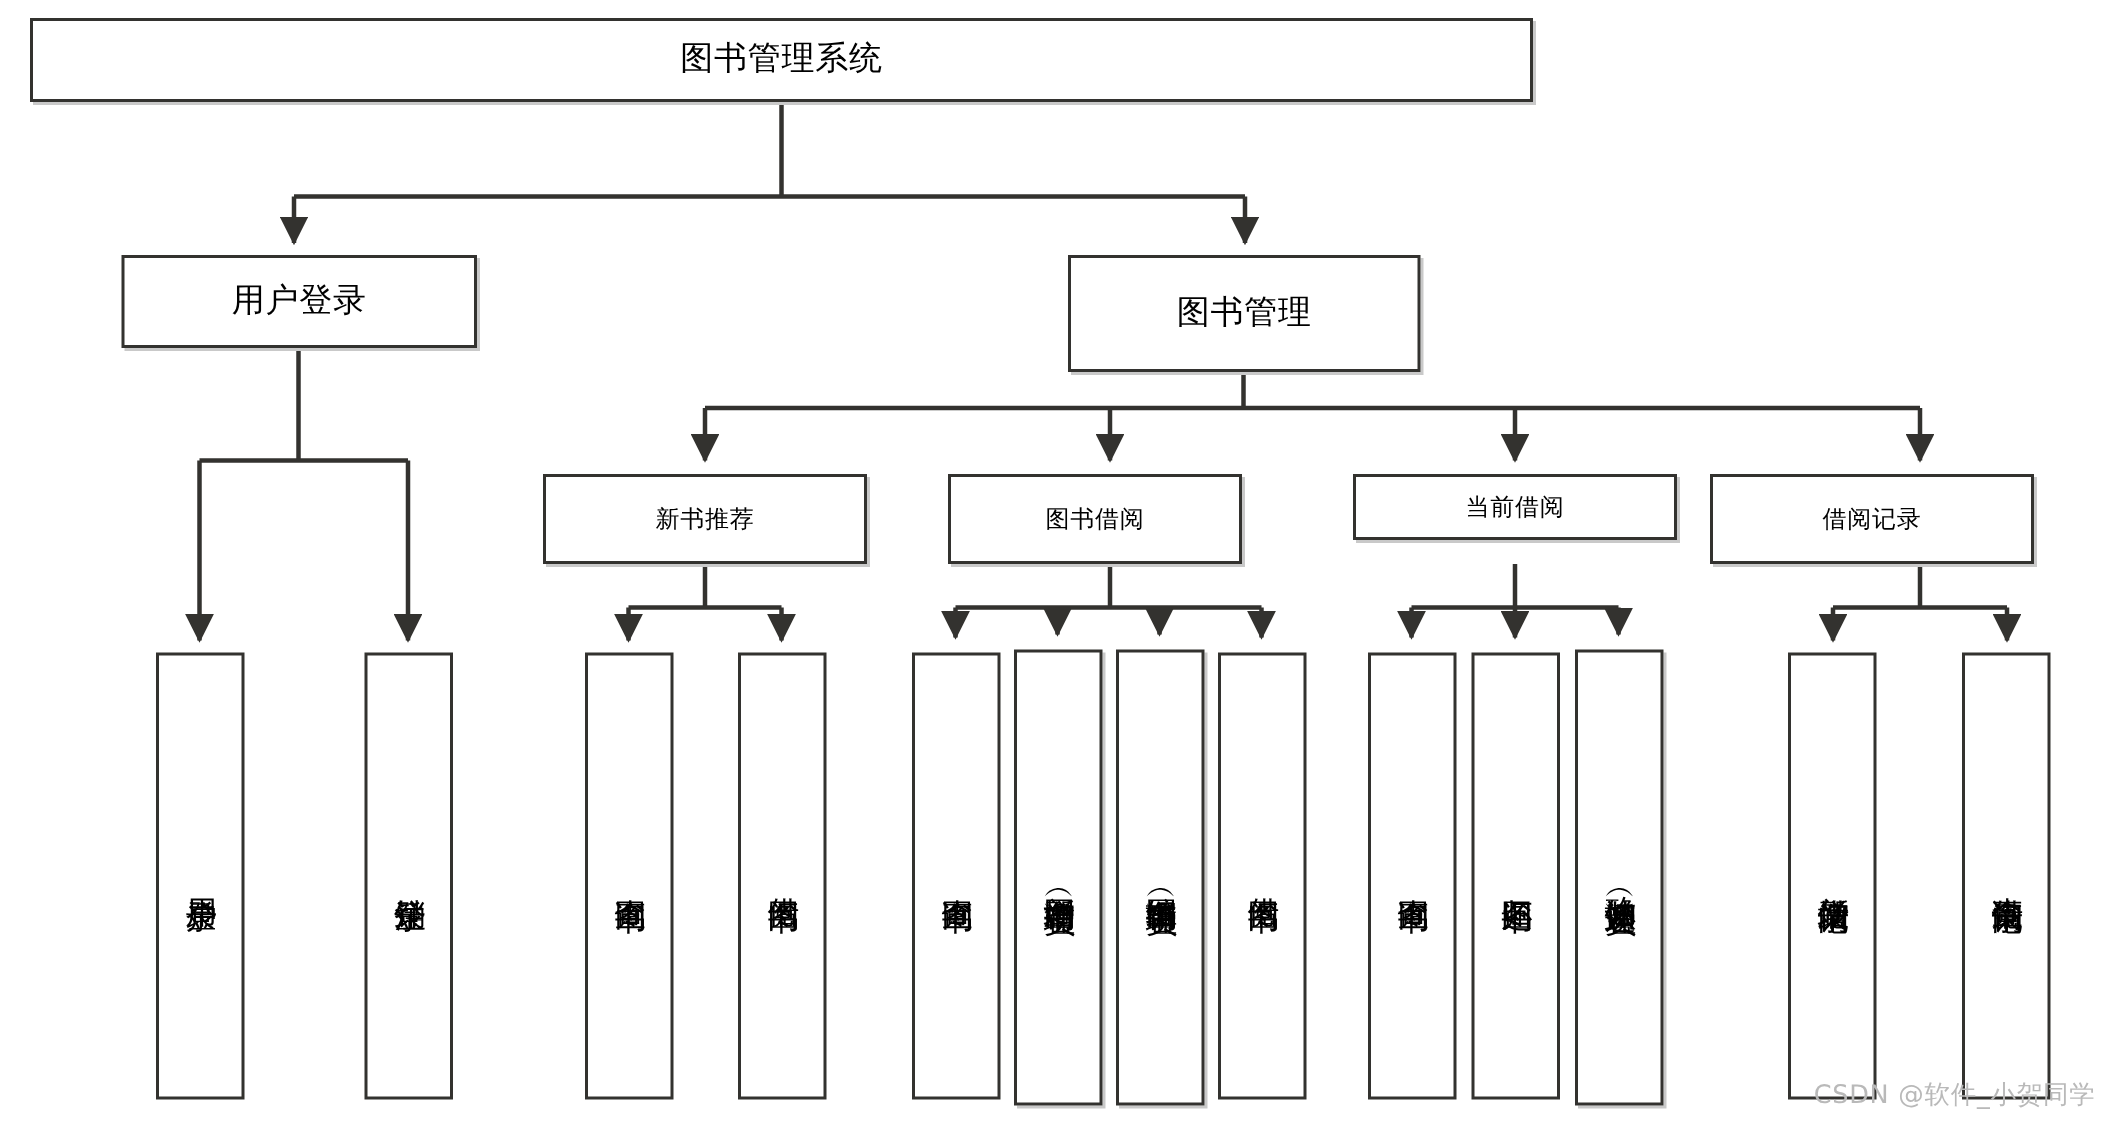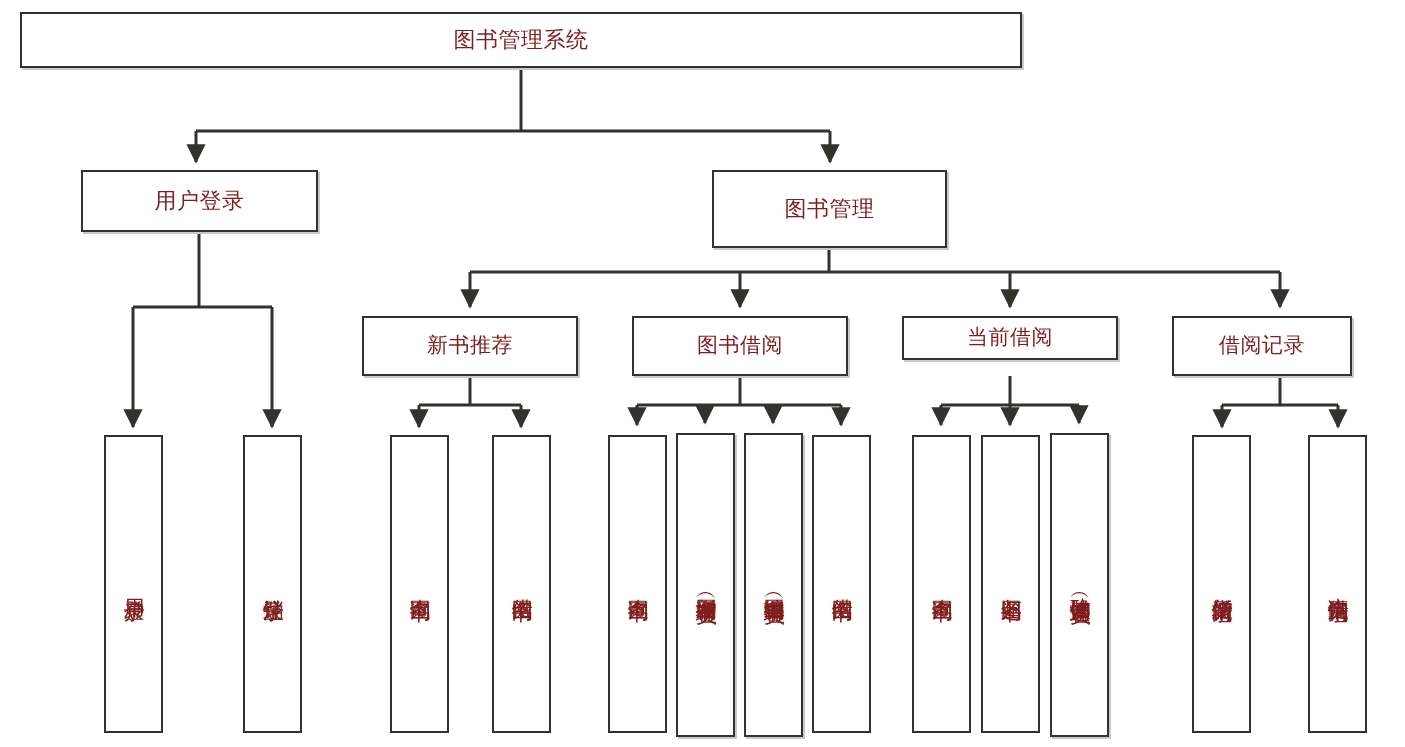--- a/index.html
+++ b/index.html
@@ -31,37 +31,37 @@
     border: 2px solid #33322f;
     display: flex;
     align-items: center;
     justify-content: center;
     overflow: hidden;
   }
   .node.shadowed {
     box-shadow: 2px 2px 0 0 #c9c9c9;
   }
   .node-label {
-    color: #7f1d1d;
+    color: #000000;
     font-size: 21px;
     line-height: 1.22;
     letter-spacing: 0.5px;
     white-space: nowrap;
     text-align: center;
   }
   .node.vertical .node-label {
     writing-mode: vertical-rl;
     text-orientation: upright;
     font-size: 21px;
     line-height: 1.32;
     letter-spacing: 1px;
   }
   .node.level1 .node-label { font-size: 22px; }
   .node.level2 .node-label { font-size: 22px; }
-  .node.level3 .node-label { font-size: 21px; }
+  .node.level3 .node-label { font-size: 16px; }
   #watermark {
     position: absolute;
     right: 8px;
     bottom: 6px;
     color: #b9b9b9;
     font-size: 17px;
     letter-spacing: 0.5px;
     white-space: nowrap;
     pointer-events: none;
   }
@@ -131,29 +131,29 @@
   </div>
 
   <div class="node level2 shadowed" style="left:712px; top:170px; width:235px; height:78px;">
     <span class="node-label">图书管理</span>
   </div>
 
   <div class="node level3 shadowed" style="left:362px; top:316px; width:216px; height:60px;">
     <span class="node-label">新书推荐</span>
   </div>
 
-  <div class="node level3 shadowed" style="left:632px; top:316px; width:216px; height:60px;">
+  <div class="node level3 shadowed" style="left:632px; top:316px; width:196px; height:60px;">
     <span class="node-label">图书借阅</span>
   </div>
 
   <div class="node level3 shadowed" style="left:902px; top:316px; width:216px; height:44px;">
     <span class="node-label">当前借阅</span>
   </div>
 
-  <div class="node level3 shadowed" style="left:1172px; top:316px; width:180px; height:60px;">
+  <div class="node level3 shadowed" style="left:1140px; top:316px; width:216px; height:60px;">
     <span class="node-label">借阅记录</span>
   </div>
 
   <div class="node vertical" style="left:104px; top:435px; width:59px; height:298px;">
     <span class="node-label">用户登录</span>
   </div>
 
   <div class="node vertical" style="left:243px; top:435px; width:59px; height:298px;">
     <span class="node-label">注销登录</span>
   </div>
@@ -195,14 +195,15 @@
   </div>
 
   <div class="node vertical" style="left:1192px; top:435px; width:59px; height:298px;">
     <span class="node-label">新增借阅记录</span>
   </div>
 
   <div class="node vertical" style="left:1308px; top:435px; width:59px; height:298px;">
     <span class="node-label">查询借阅记录</span>
   </div>
 
+  <div id="watermark">CSDN @软件_小贺同学</div>
 
 </div>
 
 </body></html>

